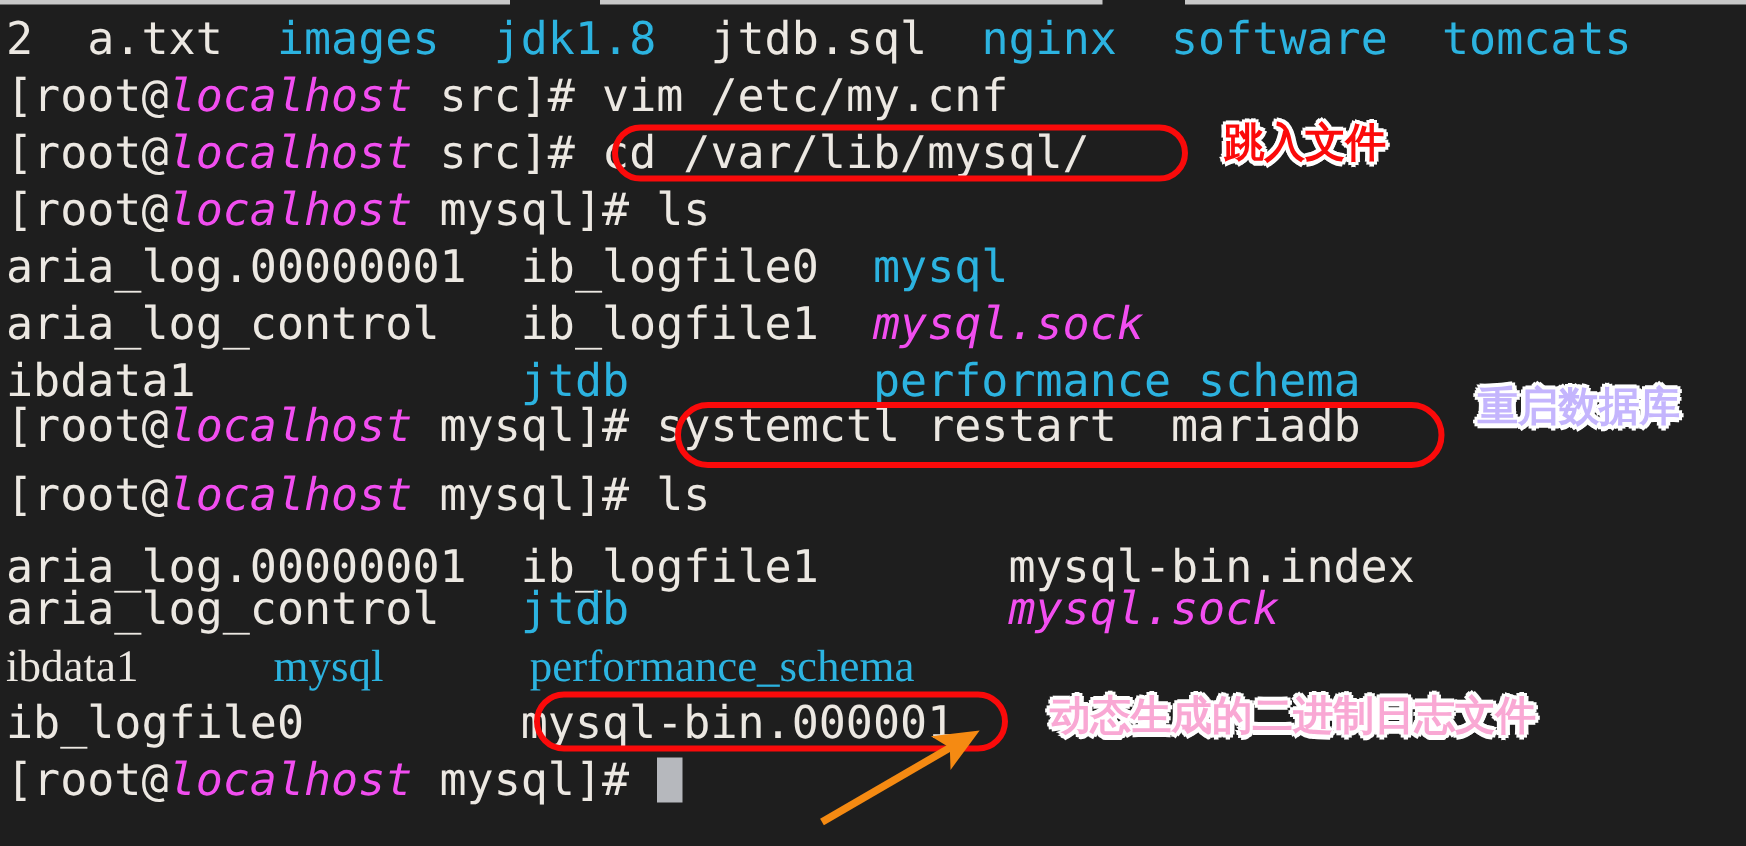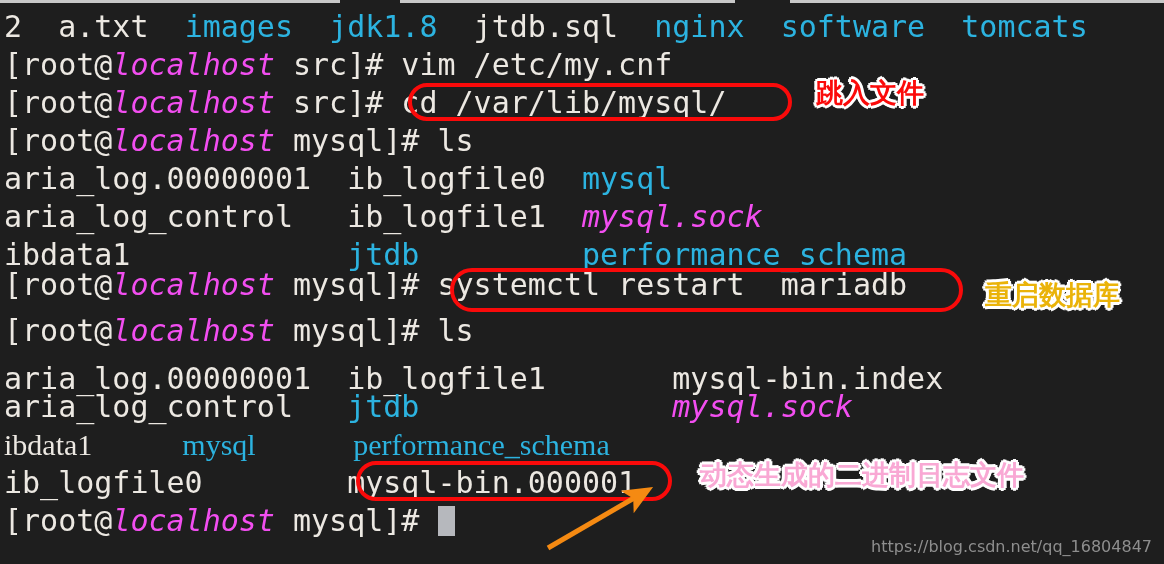--- a/index.html
+++ b/index.html
@@ -65,21 +65,21 @@
     border: 4px solid #fa0a0a;
     border-radius: 22px;
     box-sizing: border-box;
     pointer-events: none;
     background: transparent;
   }
 
   
   .cn-note {
     position: absolute;
-    font-family: Liberation Mono, monospace;
+    font-family: Liberation Sans, sans-serif;
     font-weight: bold;
     font-size: 27px;
     line-height: 30px;
     color: #fb0a0a;
     white-space: pre;
     text-shadow:
       -2px -2px 0 #ffffff,  2px -2px 0 #ffffff,
       -2px  2px 0 #ffffff,  2px  2px 0 #ffffff,
       -3px  0px 0 #ffffff,  3px  0px 0 #ffffff,
        0px -3px 0 #ffffff,  0px  3px 0 #ffffff;
@@ -141,18 +141,17 @@
     <defs>
       <marker id="ah" markerWidth="6" markerHeight="6" refX="3.2" refY="3" orient="auto" markerUnits="strokeWidth">
         <path d="M0,0.4 L6,3 L0,5.6 L1.4,3 Z" fill="#f58a12"></path>
       </marker>
     </defs>
     <line id="annot-arrow" stroke="#f58a12" stroke-width="5" marker-end="url(#ah)" x1="548" y1="548" x2="641" y2="494"></line>
   </svg>
 
   <div id="notes">
       <div class="cn-note" style="left: 816px; top: 80px; color: rgb(251, 10, 10);">跳入文件</div>
-      <div class="cn-note" style="left: 985px; top: 282px; color: #eab308;">重启数据库</div>
+      <div class="cn-note" style="left: 985px; top: 256px; color: #c4b5fd;">重启数据库</div>
       <div class="cn-note" style="left: 700px; top: 462px; color: #f9a8d4;">动态生成的二进制日志文件</div>
     </div>
 
-  <div class="watermark">https://blog.csdn.net/qq_16804847</div>
 </div>
 
 </body></html>

